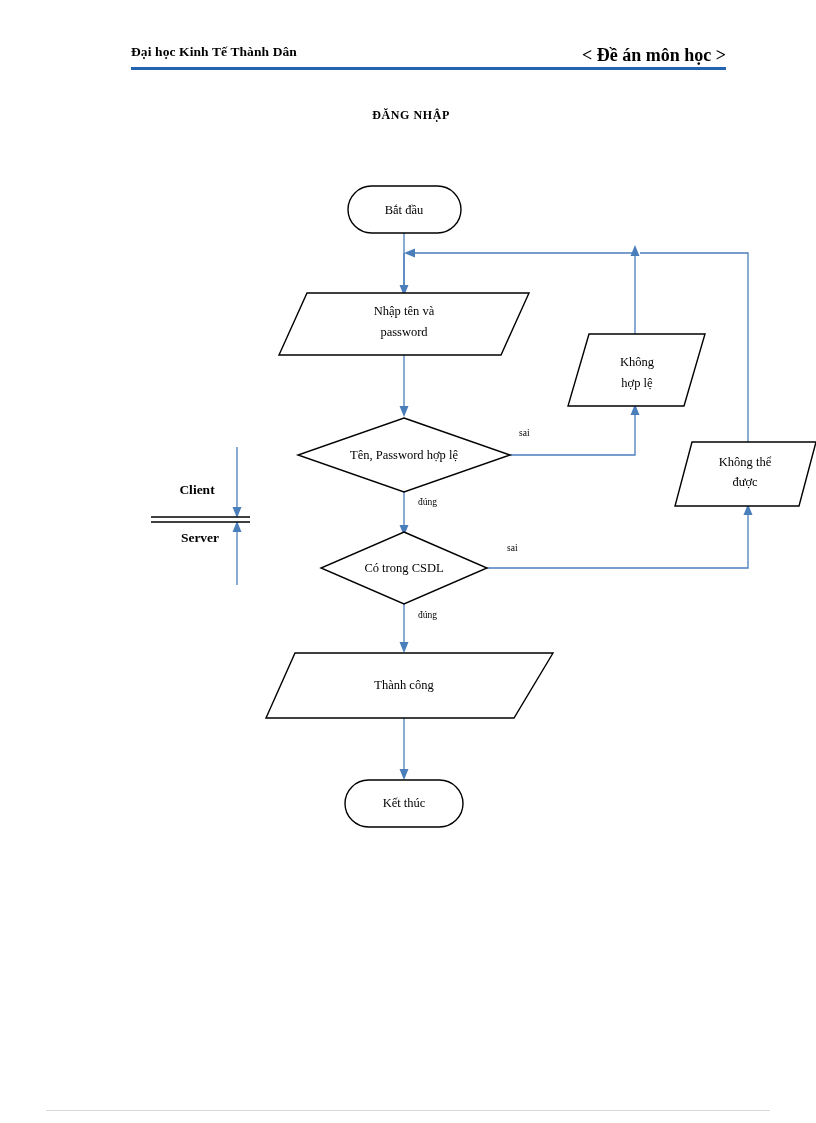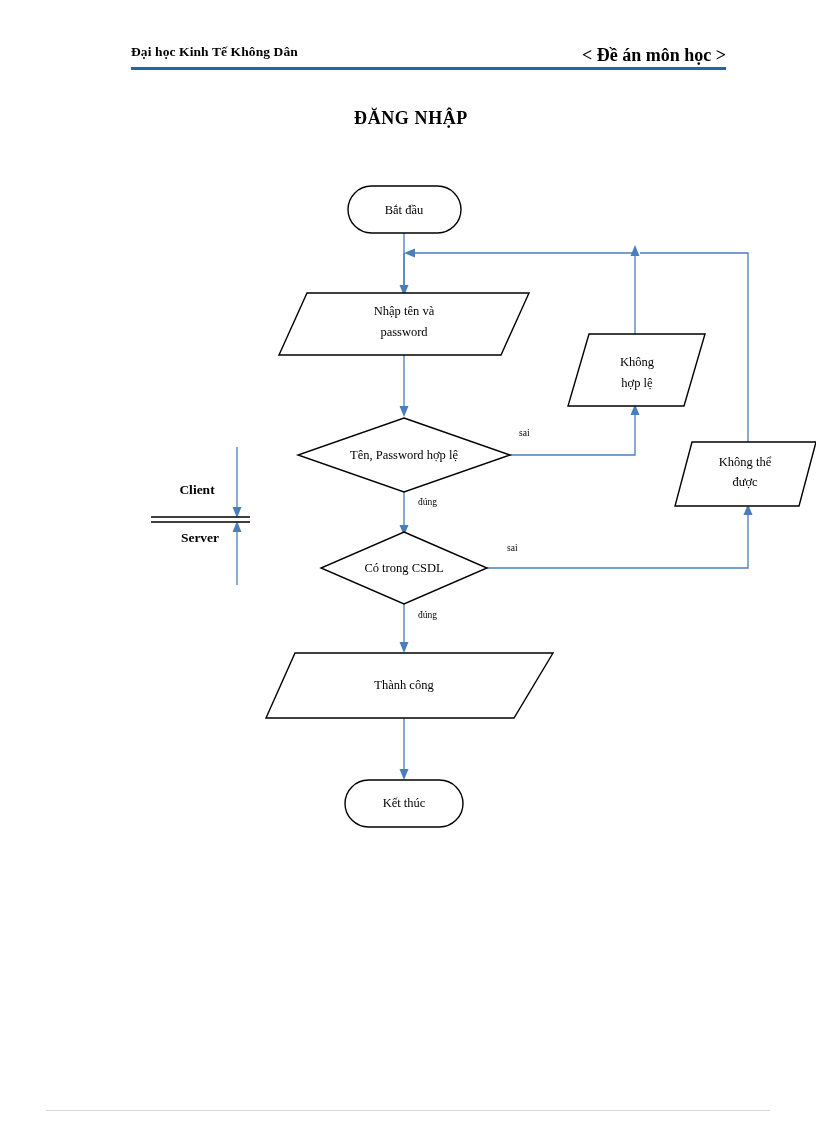--- a/index.html
+++ b/index.html
@@ -50,21 +50,21 @@
     background: #2463b0;
   }
 
   
   #doc-title {
     position: absolute;
     left: 0;
     top: 108px;
     width: 816px;
     text-align: center;
-    font-size: 18px;
+    font-size: 12px;
     font-weight: bold;
     letter-spacing: 0.6px;
   }
   #doc-title .title-inner {
     display: inline-block;
     margin-left: 6px;
   }
 
   
   #flowchart {
@@ -122,21 +122,21 @@
     top: 1110px;
     width: 724px;
     height: 1px;
     background: #d9d9d9;
   }
 </style>
 </head>
 <body>
 
 <div id="page-header">
-  <div class="hdr-left">Đại học Kinh Tế Không Dân</div>
+  <div class="hdr-left">Đại học Kinh Tế Thành Dân</div>
   <div class="hdr-right">&lt; Đề án môn học &gt;</div>
   <div class="hdr-rule"></div>
 </div>
 
 <div id="doc-title">
   <span class="title-inner">ĐĂNG NHẬP</span>
 </div>
 
 <div id="flowchart">
 <svg width="816" height="1123" viewBox="0 0 816 1123" xmlns="http://www.w3.org/2000/svg">

